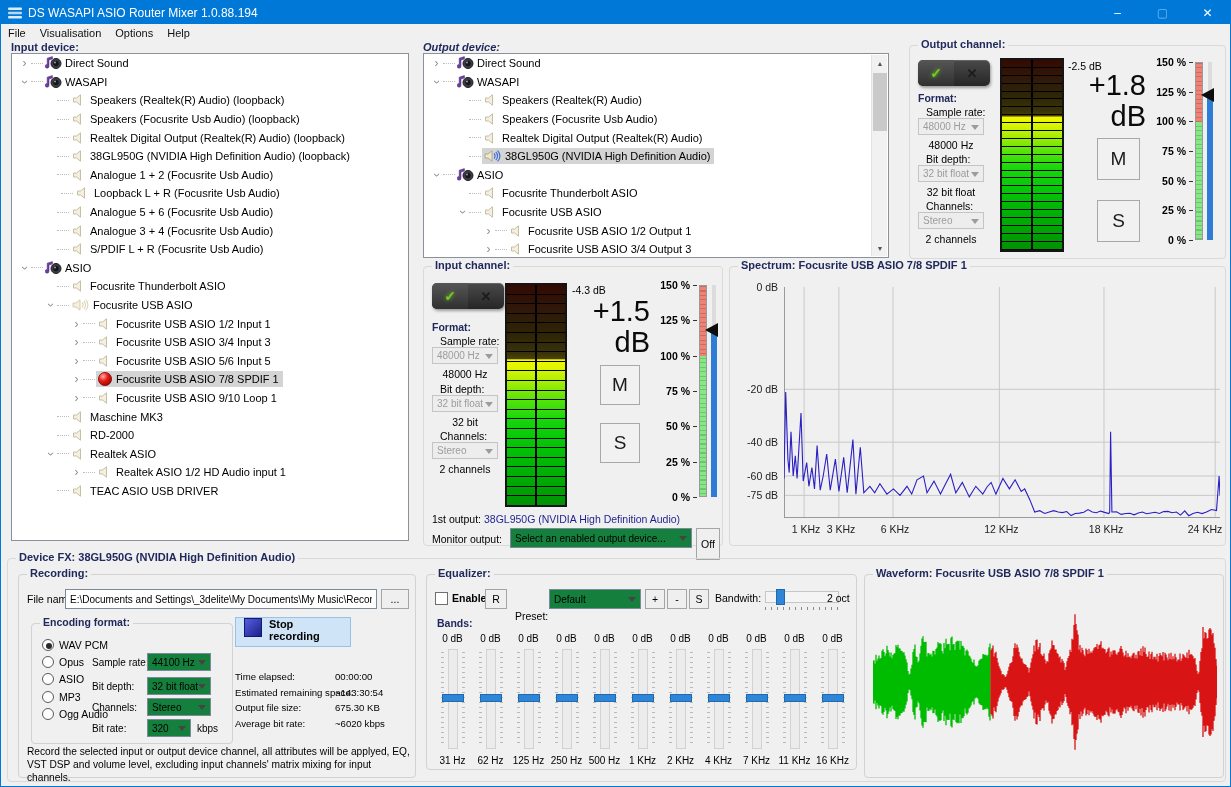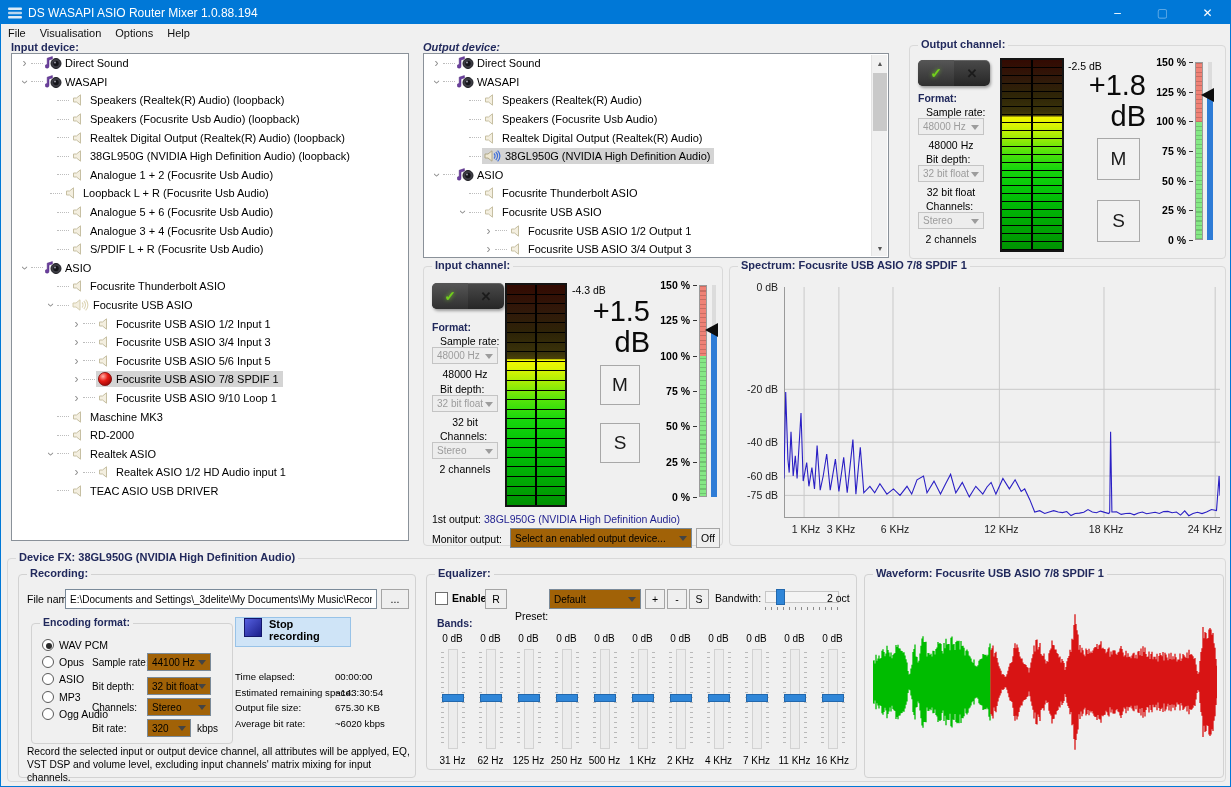--- a/index.html
+++ b/index.html
@@ -30,21 +30,21 @@
   .scr-thumb{position:absolute;left:1px;top:18px;width:14px;height:58px;background:#c9c9c9;}
   
   .gbox{position:absolute;border:1px solid #d9d9d9;border-radius:4px;}
   .gb-title{position:absolute;top:-8px;left:8px;background:#f0f0f0;padding:0 3px;font-size:11px;font-weight:bold;color:#21295c;white-space:nowrap;}
   
   .toggle{position:absolute;width:72px;height:26px;border-radius:5px;background:linear-gradient(#4a4a4a,#262626);box-shadow:1px 2px 3px rgba(0,0,0,.35),inset 0 1px 0 rgba(255,255,255,.15);display:flex;overflow:hidden;}
   .toggle .half{flex:1;display:flex;align-items:center;justify-content:center;font-weight:bold;}
   .toggle .on{color:#72cf1c;font-size:14px;text-shadow:0 0 4px rgba(130,230,40,.8);background:linear-gradient(#565656,#303030);}
   .toggle .off{color:#1b1b1b;font-size:13px;}
   
-  .combo{position:absolute;background:#a16207;border:1px solid #7a8a99;font-size:10px;display:flex;align-items:center;padding:0 14px 0 4px;color:#000;overflow:hidden;white-space:nowrap;}
+  .combo{position:absolute;background:#15803d;border:1px solid #7a8a99;font-size:10px;display:flex;align-items:center;padding:0 14px 0 4px;color:#000;overflow:hidden;white-space:nowrap;}
   .combo .arr{position:absolute;right:4px;top:50%;margin-top:-2px;width:0;height:0;border-left:4px solid transparent;border-right:4px solid transparent;border-top:5px solid #444;}
   .combo.dis{background:#ededed;color:#9c9c9c;border-color:#c4c4c4;}
   .combo.dis .arr{border-top-color:#9c9c9c;}
   .static-val{position:absolute;font-size:10.5px;color:#000;text-align:center;}
   .flabel{position:absolute;font-size:10.5px;color:#000;white-space:nowrap;}
   
   .meter{position:absolute;border:2px solid #141414;background:#000;display:flex;}
   .mcol{flex:1;}
   .mcol+.mcol{border-left:2px solid #000;}
   .meter.out .mcol{background-image:repeating-linear-gradient(to bottom,rgba(0,0,0,0) 0 6.9px,#000 6.9px 7.9px),linear-gradient(to bottom,#330a02 0%,#31190a 10%,#2e2407 18%,#3a330a 27%,#4a4208 29.5%,#f4f802 30%,#ddf403 34%,#a8ee05 40%,#56e40a 48%,#18d60c 57%,#06c808 67%,#00b505 78%,#00a403 89%,#009102 100%);}
@@ -205,21 +205,21 @@
         <span class="conn"></span>
         <span class="selwrap">
           <span class="ticon">
             <svg width="16" height="16" viewBox="0 0 16 16">
               <path d="M2.5 6 H5.5 L9.5 2.8 V13.2 L5.5 10 H2.5 Z" fill="#f4efe0" stroke="#c6bfa2"></path>
             </svg>
           </span>
           <span class="tlabel">Analogue 1 + 2 (Focusrite Usb Audio)</span>
         </span>
       </div>
-      <div class="trow" style="padding-left: 25px;">
+      <div class="trow" style="padding-left: 36px;">
         <span class="chev"></span>
         <span class="conn"></span>
         <span class="selwrap">
           <span class="ticon">
             <svg width="16" height="16" viewBox="0 0 16 16">
               <path d="M2.5 6 H5.5 L9.5 2.8 V13.2 L5.5 10 H2.5 Z" fill="#f4efe0" stroke="#c6bfa2"></path>
             </svg>
           </span>
           <span class="tlabel">Loopback L + R (Focusrite Usb Audio)</span>
         </span>
@@ -692,21 +692,21 @@
         <div class="slbar" style="top: 51.2267px; height: 166.773px;"></div>
         <div class="sltri" style="top: 44.2267px;"></div>
       </div>
     <div class="flabel" style="left:8px;top:246px;">1st output:</div>
     <div class="flabel link-val" style="left:60px;top:246px;">38GL950G (NVIDIA High Definition Audio)</div>
     <div class="flabel" style="left:8px;top:266px;">Monitor output:</div>
     <div class="combo" style="left:86px;top:261px;width:182px;height:20px;">
         <span>Select an enabled output device...</span>
         <span class="arr"></span>
       </div>
-    <div class="btn" style="left:272px;top:261px;width:24px;height:20px;">Off</div>
+    <div class="btn" style="left:272px;top:261px;width:24px;height:32px;">Off</div>
   </div>
 
   <div class="gbox" style="left:728px;top:265px;width:497px;height:280px;">
     <span class="gb-title">Spectrum: Focusrite USB ASIO 7/8 SPDIF 1</span>
     <svg id="spectrum-svg" style="position:absolute;left:54px;top:20px;" width="436" height="231">
         <line x1="20.1" y1="0" x2="20.1" y2="231" stroke="#c9c9c9"></line>
         <line x1="54.9" y1="0" x2="54.9" y2="231" stroke="#c9c9c9"></line>
         <line x1="109.0" y1="0" x2="109.0" y2="231" stroke="#c9c9c9"></line>
         <line x1="215.4" y1="0" x2="215.4" y2="231" stroke="#c9c9c9"></line>
         <line x1="320.0" y1="0" x2="320.0" y2="231" stroke="#c9c9c9"></line>

